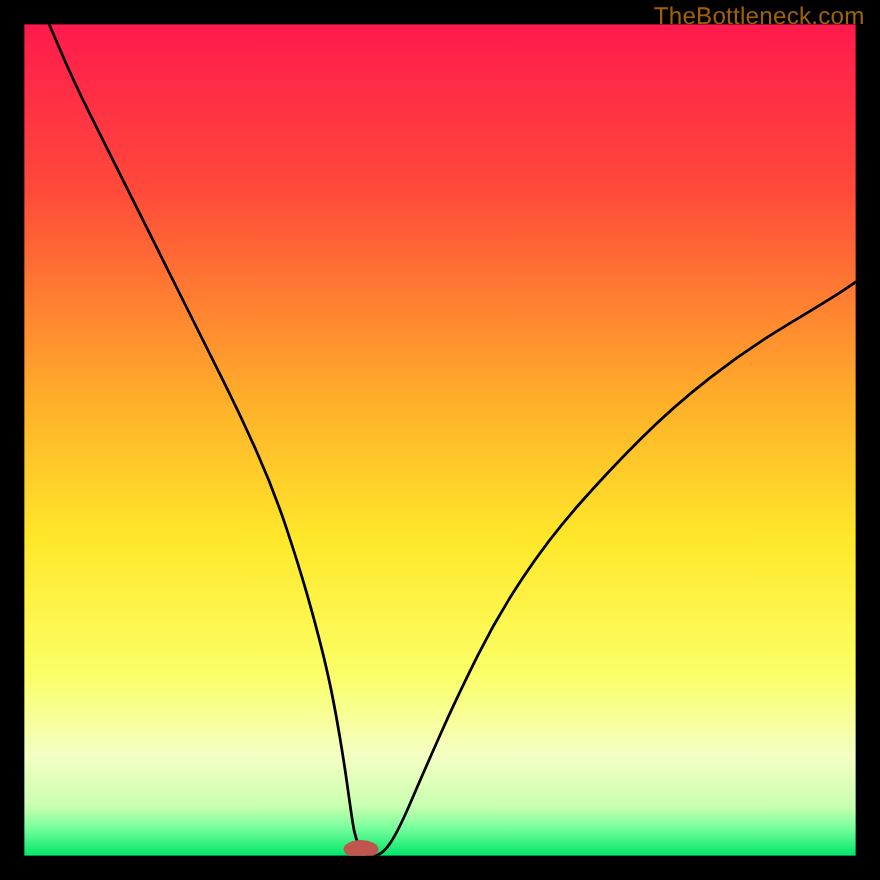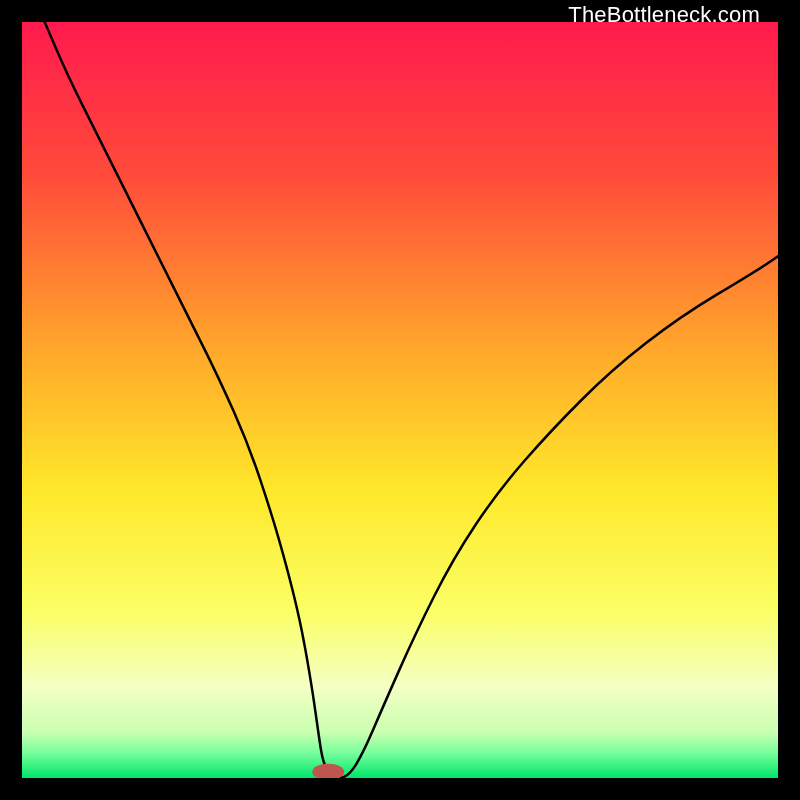--- a/index.html
+++ b/index.html
@@ -15,22 +15,22 @@
     position: absolute;
     left: 22px;
     top: 22px;
     width: 756px;
     height: 756px;
     background: #000;
   }
   .watermark {
     position: absolute;
     top: 2px;
-    right: 40px;
-    color: #ffffff;
+    right: 14px;
+    color: #a16207;
     font-size: 22px;
     letter-spacing: 0.2px;
     font-weight: 400;
     user-select: none;
   }
   svg {
     display: block;
   }
 </style>
 </head>

